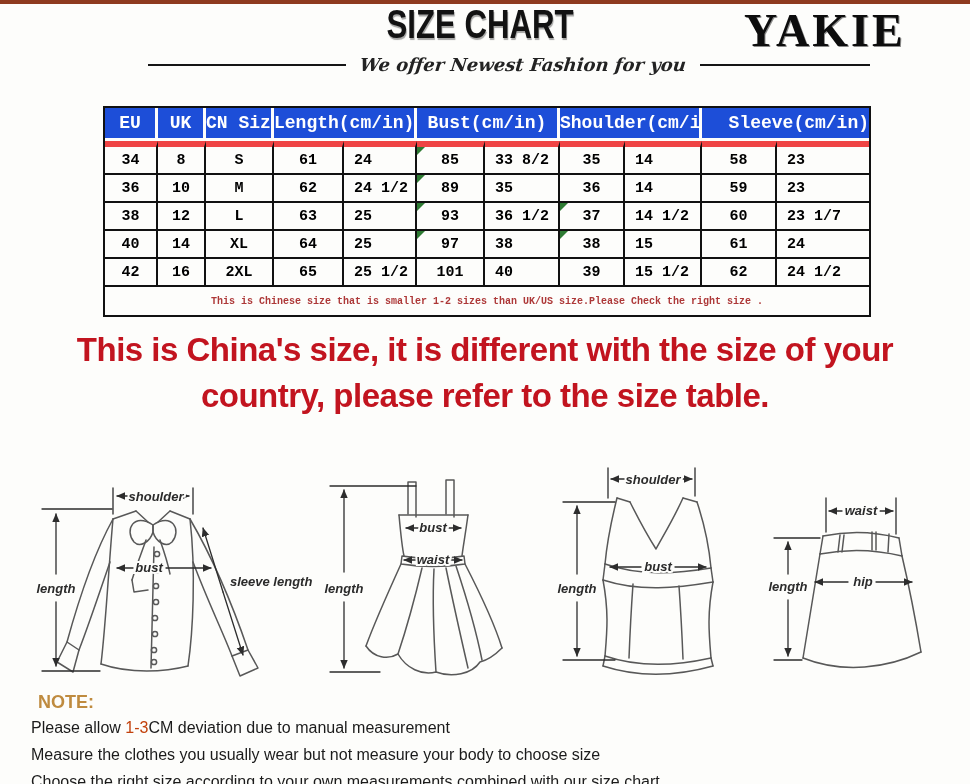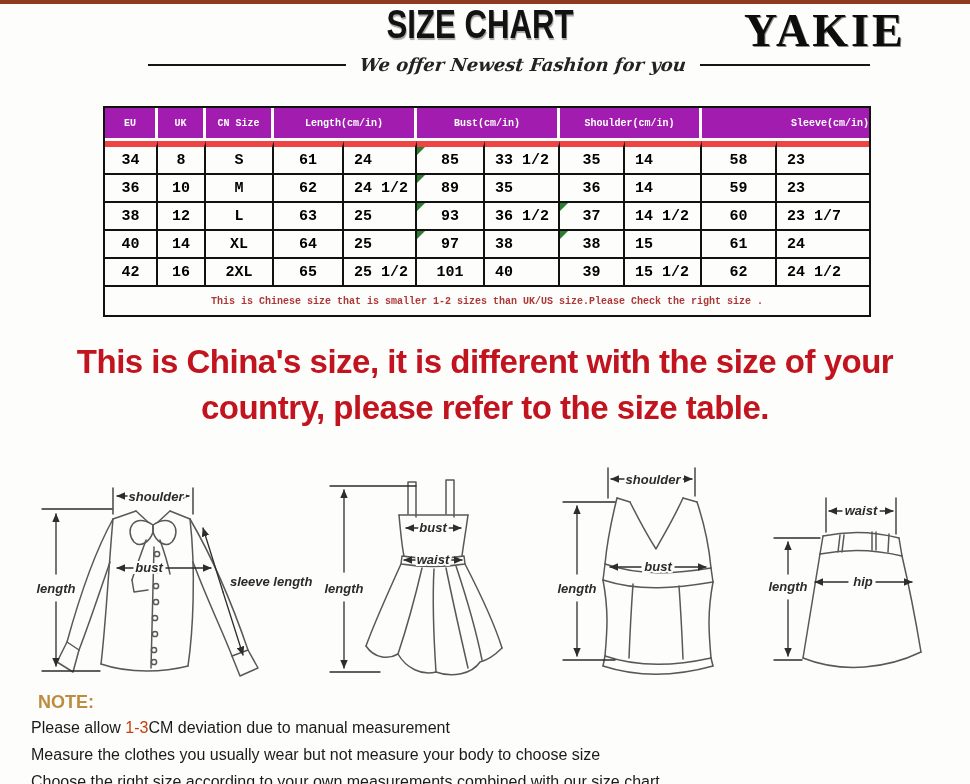--- a/index.html
+++ b/index.html
@@ -32,21 +32,21 @@
   }
 
   
   .size-table{
     position:absolute;left:103px;top:106px;width:764px;
     border-collapse:separate;border-spacing:0;border:2px solid #111;
     table-layout:fixed;
     font-family:"Liberation Mono","DejaVu Sans Mono",monospace;font-weight:bold;
   }
   .size-table th{
-    background:#a21caf;color:#fff;font-size:10px;font-weight:bold;height:30px;
+    background:#1d4ed8;color:#fff;font-size:18px;font-weight:bold;height:30px;
     border-right:3px solid #fdfdfb;border-bottom:3px solid #fdfdfb;
     padding:0;white-space:nowrap;overflow:hidden;
   }
   .size-table th:last-child{border-right:none;text-align:right;}
   .size-table td{
     font-size:15px;color:#000;height:26px;padding:0;position:relative;
     border-right:2px solid #111;border-bottom:2px solid #111;white-space:nowrap;
   }
   .size-table tbody td:last-child{border-right:none;}
   .size-table tbody tr:first-child td{border-top:6px solid #ef4444;}
@@ -58,21 +58,21 @@
   }
   .corner-marker{
     position:absolute;left:0;top:0;width:0;height:0;
     border-top:8px solid #2e7b33;border-right:8px solid transparent;
   }
 
   
   .notice{
     position:absolute;left:0;top:327px;width:970px;text-align:center;
     color:#c2141f;font-weight:bold;font-size:33px;line-height:46px;
-    letter-spacing:-0.5px;white-space:nowrap;margin-top:12px;
+    letter-spacing:-0.5px;white-space:nowrap;
   }
 
   
   .dia{position:absolute;top:462px;}
   #dia-blouse{left:30px;}
   #dia-dress{left:322px;}
   #dia-tank{left:545px;}
   #dia-skirt{left:768px;}
   .dia .garment{fill:none;stroke:#585858;stroke-width:1.5;stroke-linejoin:round;stroke-linecap:round;}
   .dia .arrow{fill:none;stroke:#2d2d2d;stroke-width:1.3;stroke-linecap:round;}
@@ -127,21 +127,21 @@
       </tr>
   </thead>
   <tbody>
       <tr>
         <td class="c-col">34</td>
         <td class="c-col">8</td>
         <td class="c-col">S</td>
         <td class="c-col">61</td>
         <td class="in-col">24</td>
         <td class="c-col">85<span class="corner-marker"></span></td>
-        <td class="in-col">33 1/2</td>
+        <td class="in-col">33 8/2</td>
         <td class="c-col">35</td>
         <td class="in-col">14</td>
         <td class="c-col">58</td>
         <td class="in-col">23</td>
       </tr>
       <tr>
         <td class="c-col">36</td>
         <td class="c-col">10</td>
         <td class="c-col">M</td>
         <td class="c-col">62</td>

